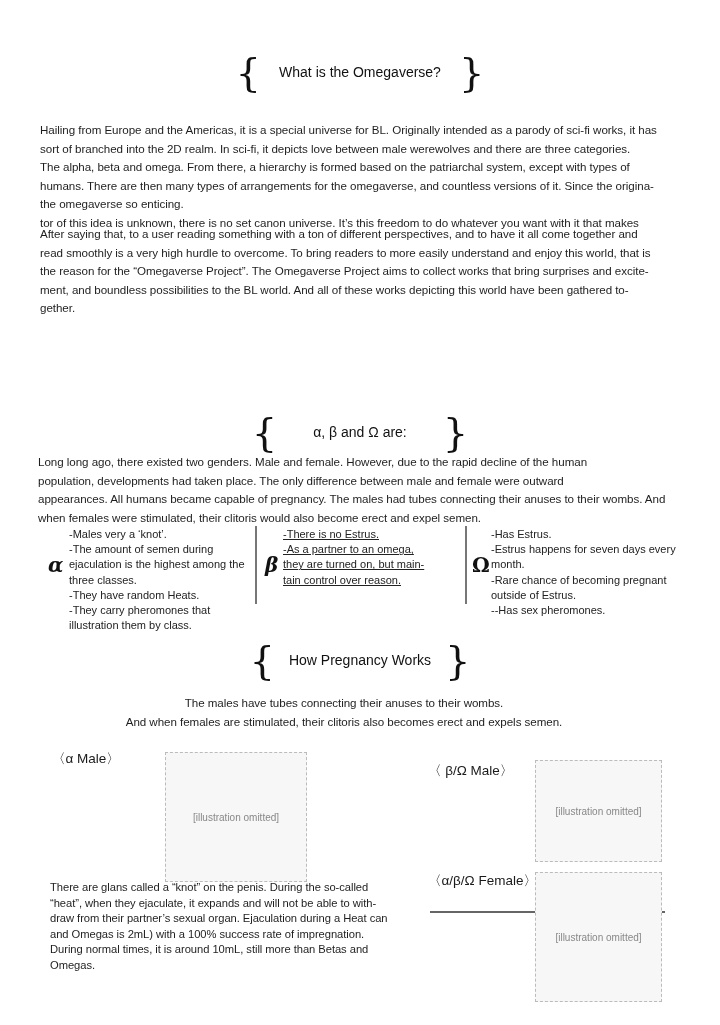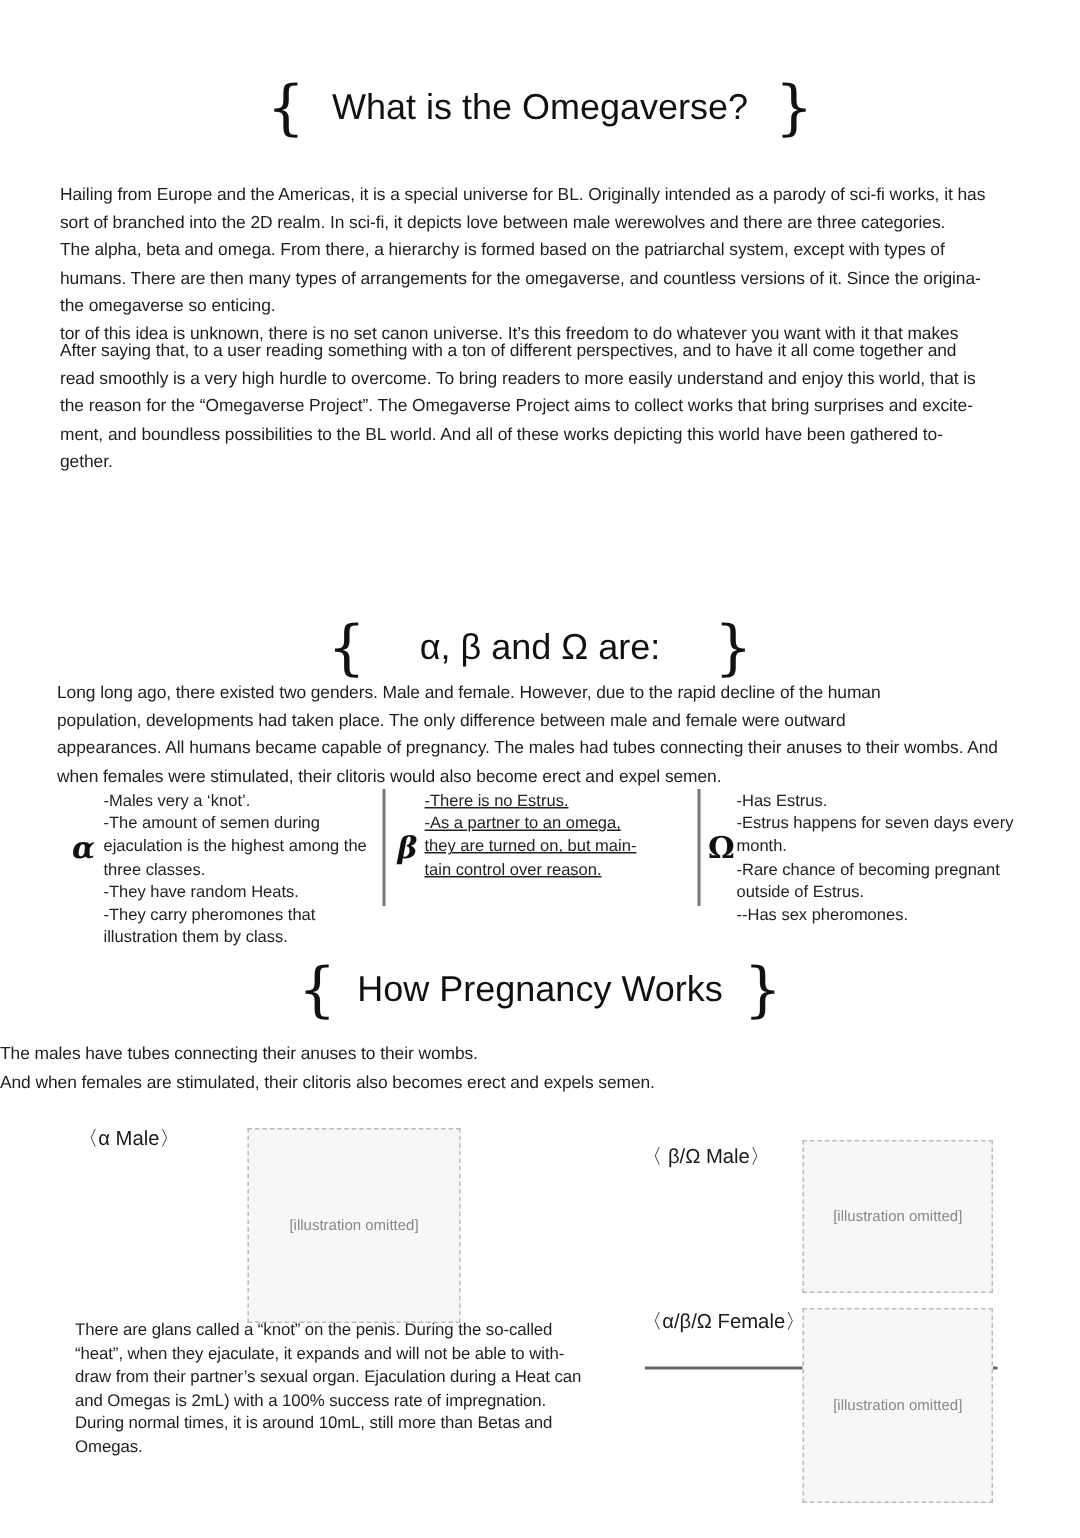--- a/index.html
+++ b/index.html
@@ -5,21 +5,21 @@
   html, body { margin: 0; padding: 0; background: #ffffff; }
   body {
     width: 720px; height: 1025px; position: relative; overflow: hidden;
     font-family: "Liberation Sans", "DejaVu Sans", sans-serif; color: #1a1a1a;
   }
   .heading {
     position: absolute; left: 0; width: 720px; display: flex;
     justify-content: center; align-items: center; gap: 0;
   }
   .brace { font-family: "DejaVu Serif", serif; font-weight: 300; color: #111; line-height: 1; }
-  .heading-text { font-size: 24px; color: #111; }
+  .heading-text { font-size: 14px; color: #111; }
   .para {
     position: absolute; font-size: 11.6px; line-height: 18.6px; margin: 0;
     color: #1e1e1e; letter-spacing: -0.05px;
   }
   .para span { display: block; white-space: nowrap; }
   .trait-col { position: absolute; top: 527px; font-size: 11px; line-height: 15.2px; color: #222; }
   .trait-col span { display: block; white-space: nowrap; }
   .greek {
     position: absolute; font-family: "DejaVu Serif", "Liberation Serif", serif;
     font-style: italic; font-weight: bold; font-size: 20px; color: #111;
@@ -104,21 +104,21 @@
   <span>outside of Estrus.</span>
   <span>--Has sex pheromones.</span>
 </div>
 
 <div class="heading" style="top:640px;">
   <span class="brace" style="font-size:40px; margin-right:14px;">{</span>
   <span class="heading-text">How Pregnancy Works</span>
   <span class="brace" style="font-size:40px; margin-left:14px;">}</span>
 </div>
 
-<div class="para" style="left:0; width:688px; top:694px; text-align:left;">
+<div class="para" style="left:0; width:688px; top:694px; text-align:center;">
   <span>The males have tubes connecting their anuses to their wombs.</span>
   <span>And when females are stimulated, their clitoris also becomes erect and expels semen.</span>
 </div>
 
 <span class="caption" style="left:52px; top:750px;">〈α Male〉</span>
 <div class="figure-placeholder" style="left:165px; top:752px; width:140px; height:128px;">
   <span>[illustration omitted]</span>
 </div>
 
 <span class="caption" style="left:428px; top:762px;">〈 β/Ω Male〉</span>

